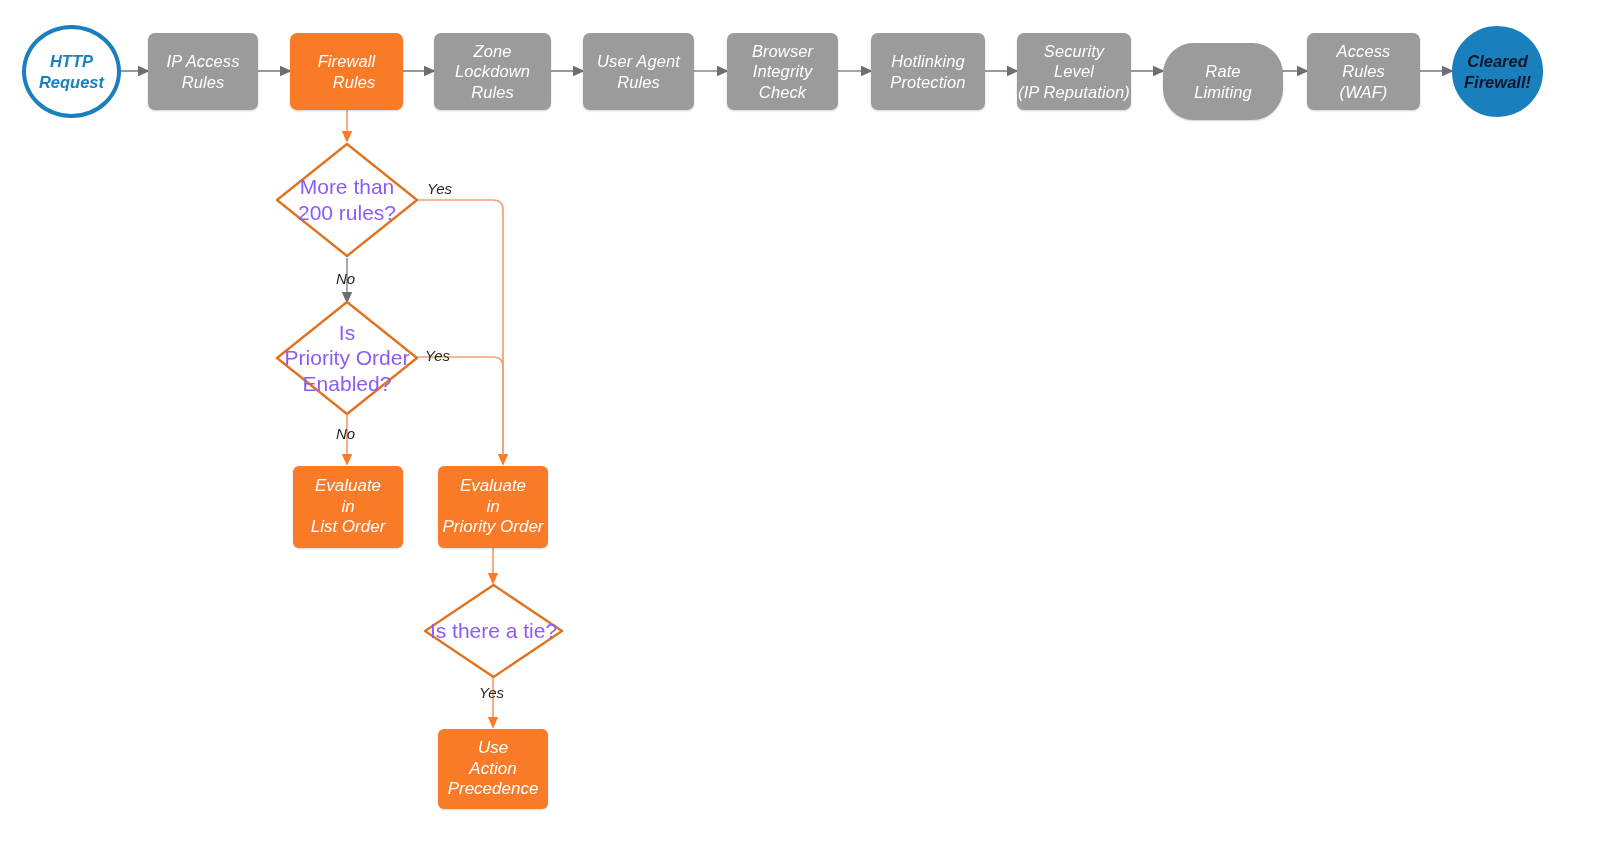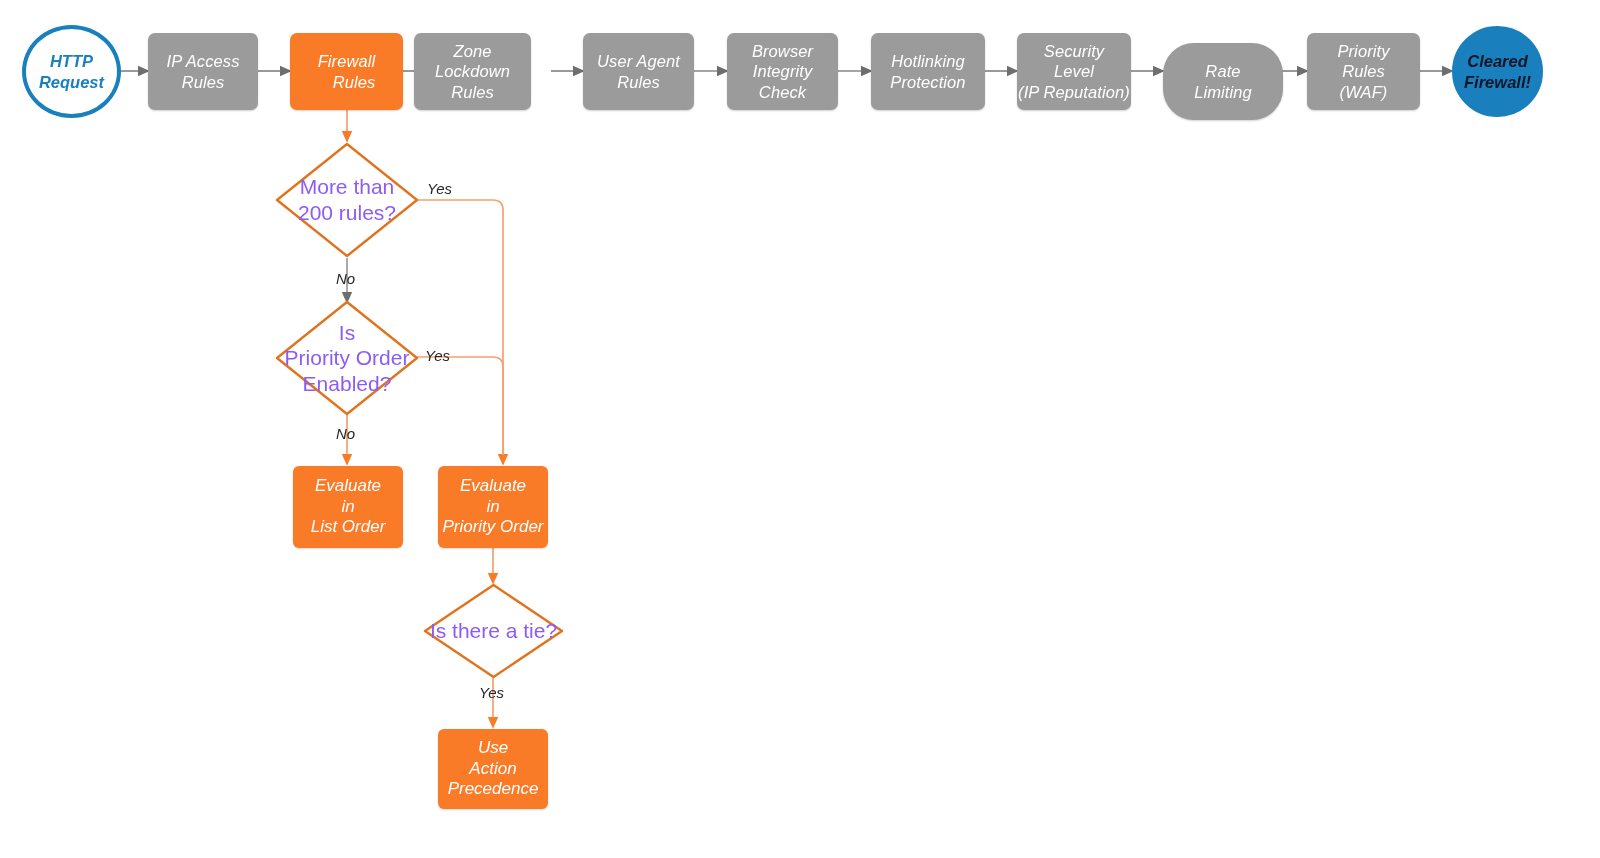--- a/index.html
+++ b/index.html
@@ -163,21 +163,21 @@
   <div class="node proc gray" style="left:148px; top:33px; width:110px; height:77px;">
     <span class="label">IP Access
 Rules</span>
   </div>
 
   <div class="node proc orange" style="left:290px; top:33px; width:113px; height:77px;">
     <span class="label">Firewall
 Rules</span>
   </div>
 
-  <div class="node proc gray" style="left:414px; top:33px; width:117px; height:77px;">
+  <div class="node proc gray" style="left:434px; top:33px; width:117px; height:77px;">
     <span class="label">Zone
 Lockdown
 Rules</span>
   </div>
 
   <div class="node proc gray" style="left:583px; top:33px; width:111px; height:77px;">
     <span class="label">User Agent
 Rules</span>
   </div>
 
@@ -197,21 +197,21 @@
 Level
 (IP Reputation)</span>
   </div>
 
   <div class="node proc gray" style="left:1163px; top:43px; width:120px; height:77px;border-radius:31px;">
     <span class="label">Rate
 Limiting</span>
   </div>
 
   <div class="node proc gray" style="left:1307px; top:33px; width:113px; height:77px;">
-    <span class="label">Priority
+    <span class="label">Access
 Rules
 (WAF)</span>
   </div>
 
   <div class="node circle end" style="left:1452px; top:26px; width:91px; height:91px;">
     <span class="label">Cleared
 Firewall!</span>
   </div>
 
   <div class="node decision" style="left:275px; top:142px; width:144px; height:116px;">

